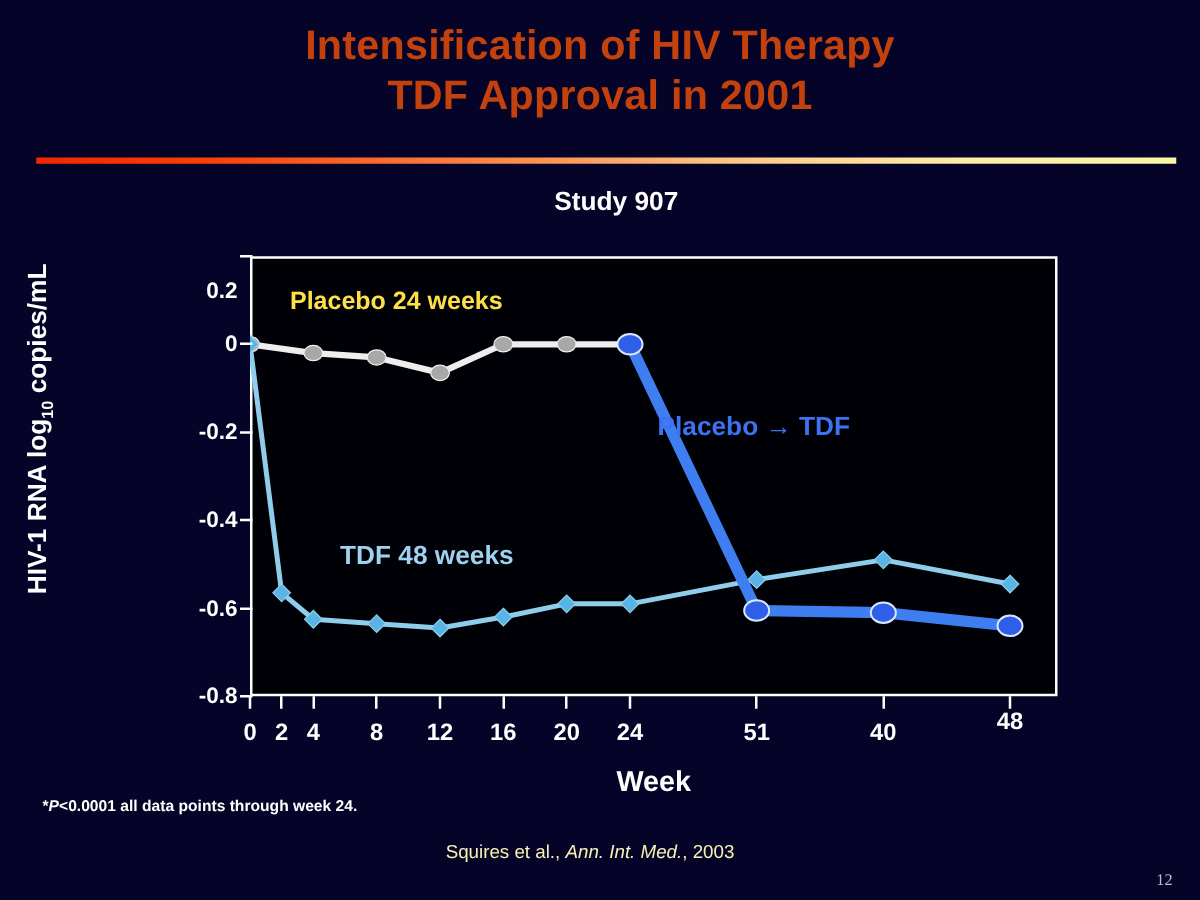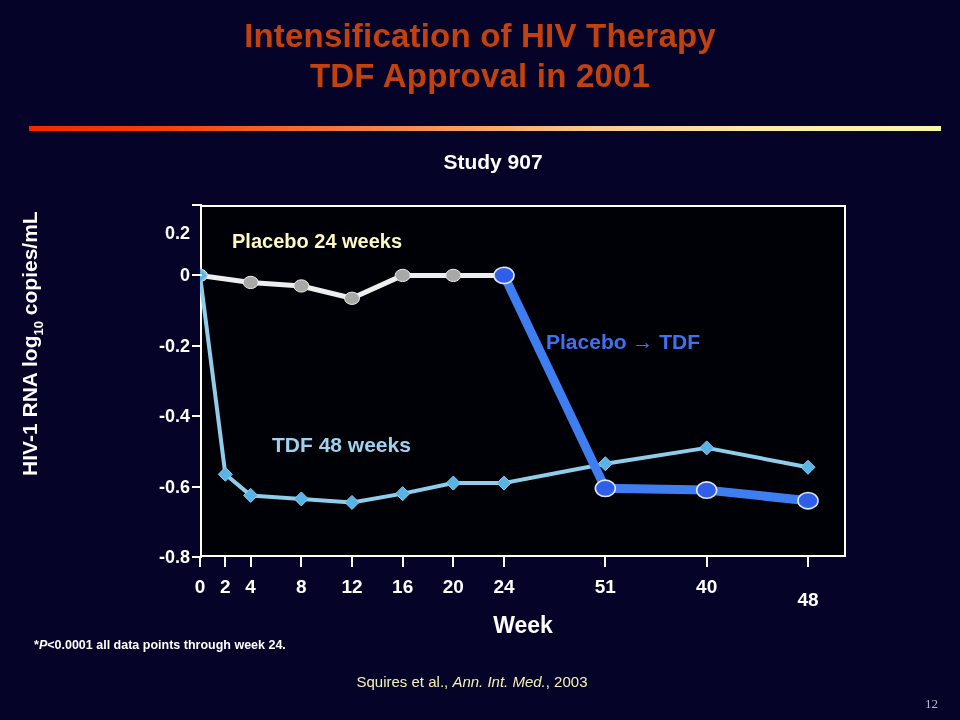--- a/index.html
+++ b/index.html
@@ -68,23 +68,23 @@
     text-align:center;
     color:#ffffff;font-size:21px;font-weight:bold;white-space:nowrap;
   }
   #x-axis-title{
     position:absolute;left:200px;top:612px;width:646px;text-align:center;
     color:#ffffff;font-size:23px;font-weight:bold;
   }
 
   
   .series-label{position:absolute;font-weight:bold;white-space:nowrap;}
-  #label-placebo{left:232px;top:230px;color:#fef9c3;font-size:20px;}
+  #label-placebo{left:232px;top:230px;color:#fde047;font-size:20px;}
   #label-tdf{left:272px;top:433px;color:#9fd2ef;font-size:21px;}
-  #label-switch{left:546px;top:330px;color:#3f72f0;font-size:21px;text-align:right;}
+  #label-switch{left:526px;top:330px;color:#3f72f0;font-size:21px;text-align:right;}
 
   
   #footnote{
     position:absolute;left:34px;top:638px;
     color:#ffffff;font-size:12.5px;font-weight:bold;white-space:nowrap;
   }
   #footnote i{font-style:italic;}
   #citation{
     position:absolute;left:0;top:673px;width:944px;text-align:center;
     color:#f7f2b4;font-size:15px;font-weight:normal;
@@ -172,21 +172,21 @@
         <div class="xtick" style="left: 402.667px; top: 11px;">16</div>
         <div style="position: absolute; top: -8px; width: 2px; height: 10px; background: rgb(255, 255, 255); left: 401.667px;"></div>
         <div class="xtick" style="left: 453.333px; top: 11px;">20</div>
         <div style="position: absolute; top: -8px; width: 2px; height: 10px; background: rgb(255, 255, 255); left: 452.333px;"></div>
         <div class="xtick" style="left: 504px; top: 11px;">24</div>
         <div style="position: absolute; top: -8px; width: 2px; height: 10px; background: rgb(255, 255, 255); left: 503px;"></div>
         <div class="xtick" style="left: 605.333px; top: 11px;">51</div>
         <div style="position: absolute; top: -8px; width: 2px; height: 10px; background: rgb(255, 255, 255); left: 604.333px;"></div>
         <div class="xtick" style="left: 706.667px; top: 11px;">40</div>
         <div style="position: absolute; top: -8px; width: 2px; height: 10px; background: rgb(255, 255, 255); left: 705.667px;"></div>
-        <div class="xtick" style="left: 808px; top: 24px;">48</div>
+        <div class="xtick" style="left: 808px; top: 2px;">48</div>
         <div style="position: absolute; top: -8px; width: 2px; height: 10px; background: rgb(255, 255, 255); left: 807px;"></div>
       </div>
 
     <div id="y-axis-title">
       <span>HIV-1 RNA log</span><sub style="font-size:.62em">10</sub><span> copies/mL</span>
     </div>
 
     <div id="x-axis-title">Week</div>
 
     <div class="series-label" id="label-placebo">Placebo 24 weeks</div>

